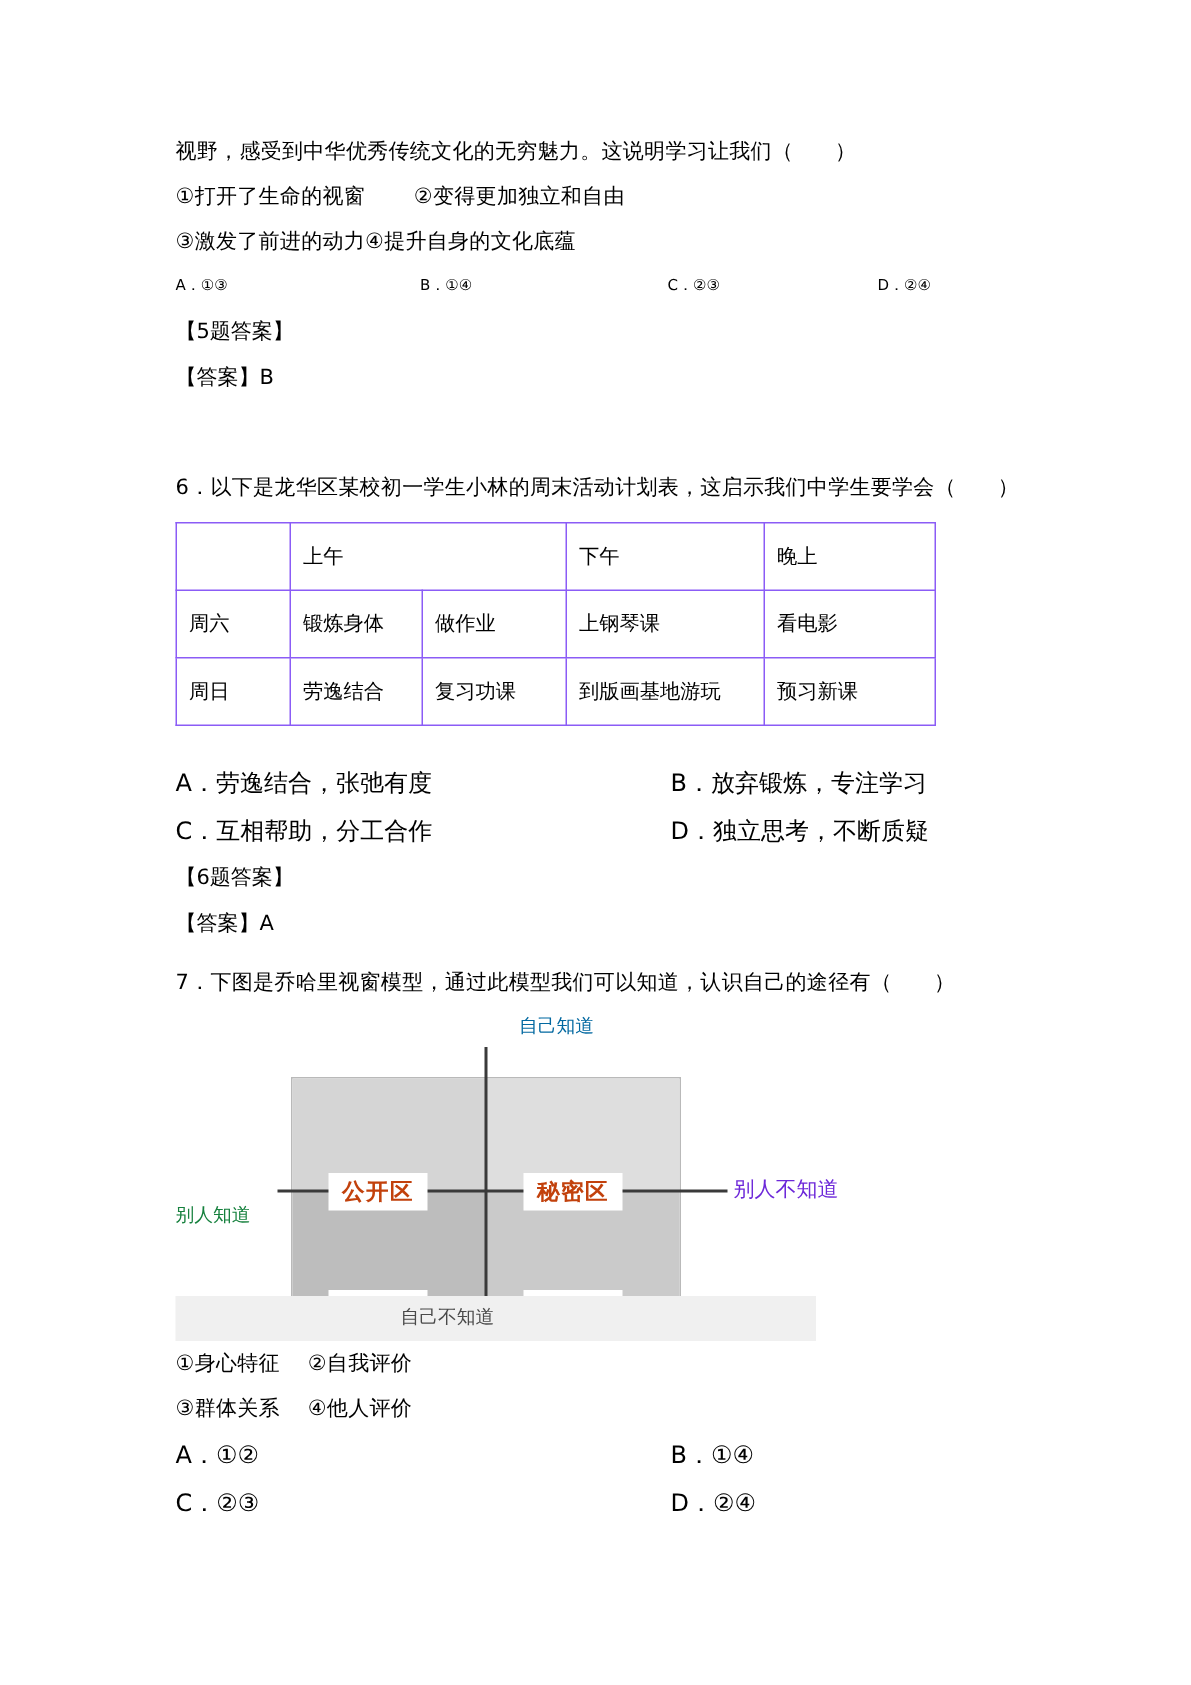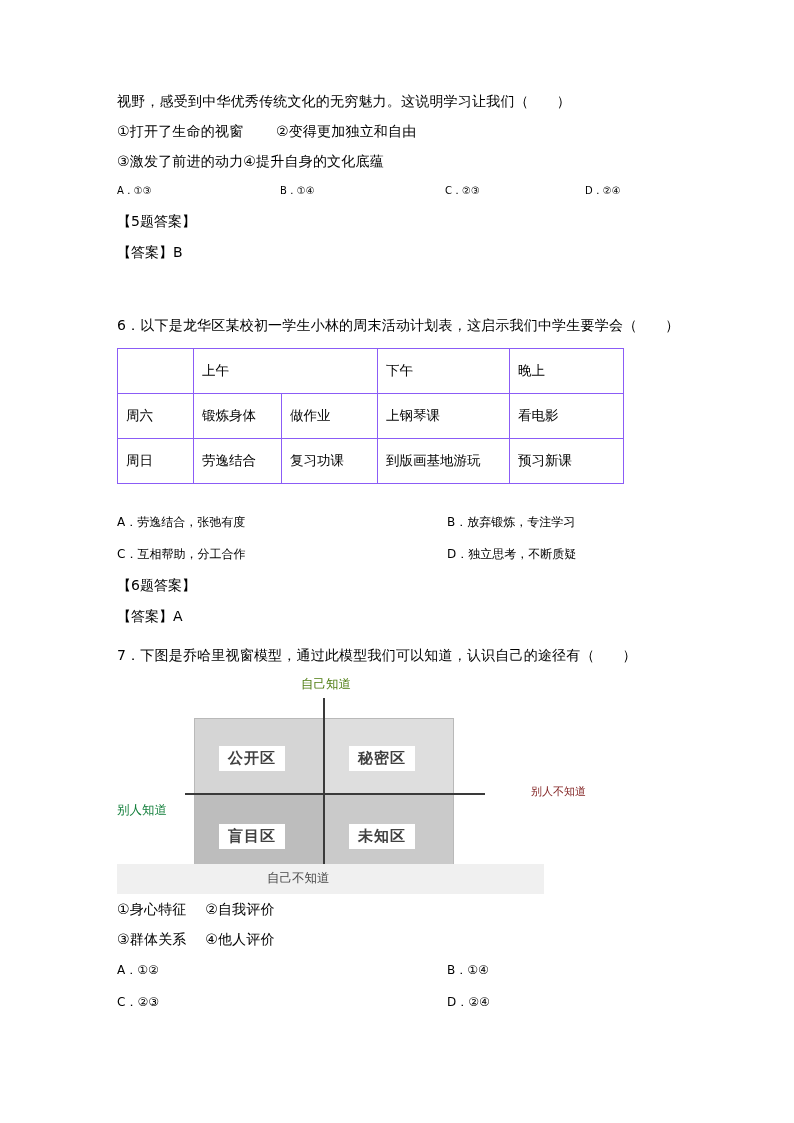--- a/index.html
+++ b/index.html
@@ -57,21 +57,21 @@
   .o-d { left: 468px; }
 
   .opts2 {
     position: relative;
     height: 32px;
     line-height: 32px;
   }
   .opts2 > span {
     position: absolute;
     white-space: pre;
-    font-size: 12px;
+    font-size: 16px;
   }
   .t-a { left: 0px; }
   .t-b { left: 330px; }
 
   .ans-line {
     font-size: 14px;
     line-height: 31px;
     white-space: pre;
   }
 
@@ -108,22 +108,23 @@
     width: 560px;
     height: 218px;
     margin-top: 6px;
     font-family: "DejaVu Sans", "Liberation Sans", sans-serif;
   }
   .joh-top-label {
     position: absolute;
     left: 184px;
     top: 0px;
     width: 140px;
+    text-align: center;
     font-size: 12.5px;
-    color: #4d7c0f;
+    color: #0369a1;
     white-space: nowrap;
   }
   .joh-box {
     position: absolute;
     left: 77px;
     top: 42px;
     width: 260px;
     height: 152px;
     box-sizing: border-box;
     border: 1px solid #b9b9b9;
@@ -133,26 +134,27 @@
     box-sizing: border-box;
   }
   .q-tl { left: 0;     top: 0;    width: 50%; height: 50%; background: #d5d5d5; }
   .q-tr { left: 50%;   top: 0;    width: 50%; height: 50%; background: #dedede; }
   .q-bl { left: 0;     top: 50%;  width: 50%; height: 50%; background: #bdbdbd; }
   .q-br { left: 50%;   top: 50%;  width: 50%; height: 50%; background: #cacaca; }
 
   .quad-label {
     position: absolute;
     background: #ffffff;
-    color: #404040;
+    color: #c2410c;
     font-weight: bold;
     font-size: 15px;
     padding: 3px 9px;
     white-space: nowrap;
     letter-spacing: 1px;
+    margin-top: 36px;
   }
 
   .joh-vline {
     position: absolute;
     left: 206px;
     top: 22px;
     width: 1.6px;
     height: 172px;
     background: #3a3a3a;
   }
@@ -169,24 +171,23 @@
     left: 0px;
     top: 126px;
     font-size: 12.5px;
     color: #15803d;
     white-space: nowrap;
   }
   .joh-right-label {
     position: absolute;
     left: 372px;
     top: 108px;
-    font-size: 11px;
-    color: #7f1d1d;
-    white-space: nowrap;
-    margin-left: 42px;
+    font-size: 14px;
+    color: #6d28d9;
+    white-space: nowrap;
   }
   .joh-bottom-band {
     position: absolute;
     left: 0px;
     top: 188px;
     width: 427px;
     height: 30px;
     background: #f0f0f0;
   }
   .joh-bottom-label {

